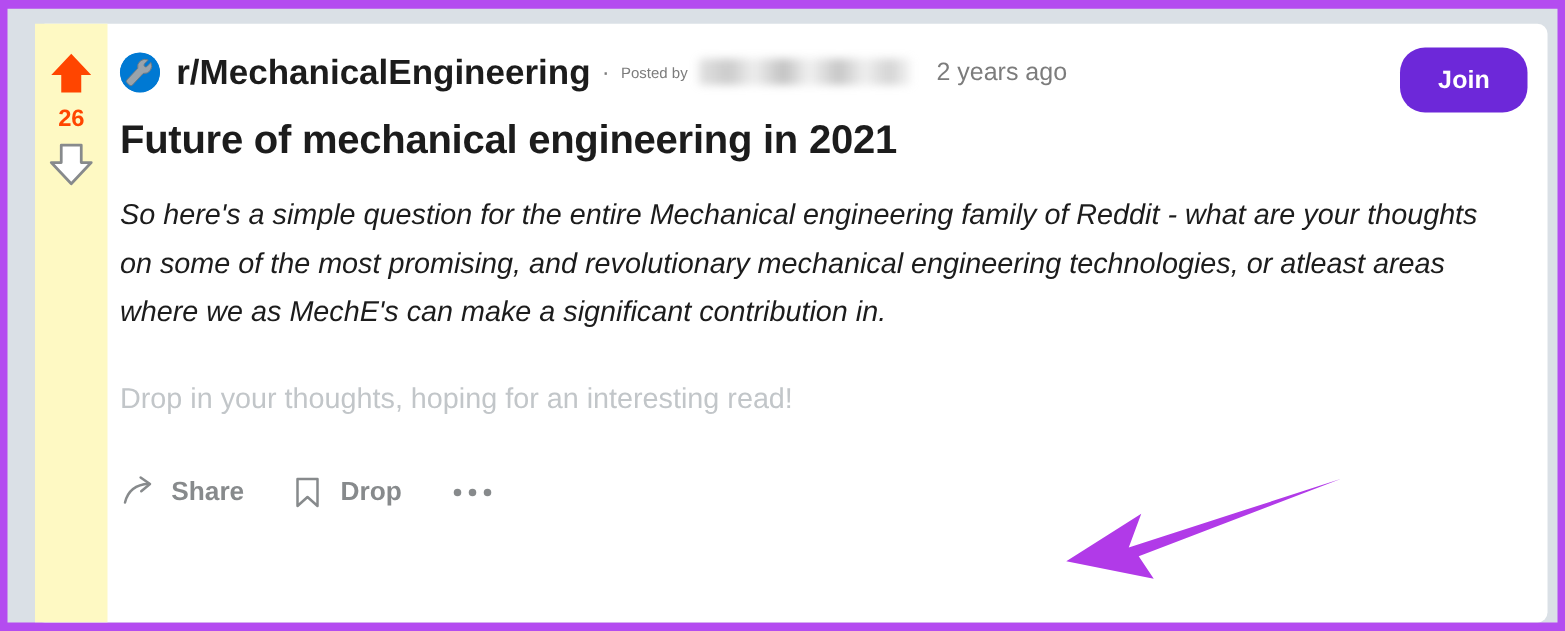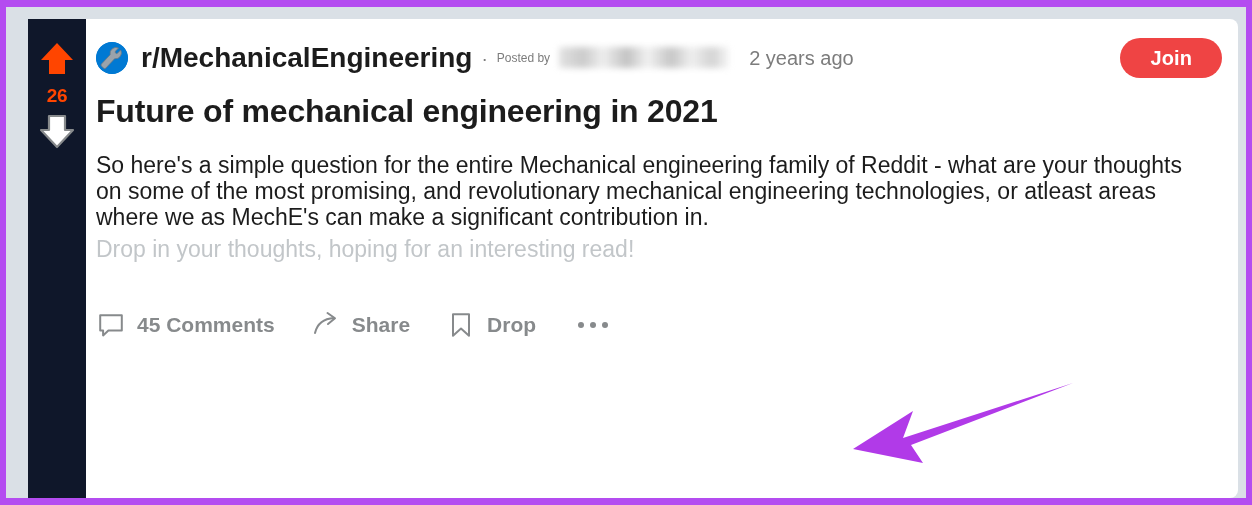--- a/index.html
+++ b/index.html
@@ -41,21 +41,21 @@
   }
 
   
   .vote-col {
     width: 58px;
     flex: 0 0 58px;
     padding-top: 20px;
     display: flex;
     flex-direction: column;
     align-items: center;
-    background: #0f172a;
+    background: #fef9c3;
   }
   .vote-arrow { display: block; line-height: 0; cursor: pointer; }
   .vote-score {
     font-size: 19px;
     font-weight: 700;
     color: #ff4500;
     margin: 6px 0 4px 0;
     font-family: "Liberation Sans", sans-serif;
     letter-spacing: -0.2px;
   }
@@ -127,25 +127,25 @@
     margin-left: 20px;
     font-size: 20px;
     color: #7c7c7c;
     white-space: nowrap;
   }
 
   .join-btn {
     position: absolute;
     right: 2px;
     top: 1px;
-    background: #ef4444;
+    background: #6d28d9;
     color: #ffffff;
     border: none;
     border-radius: 20px;
-    height: 40px;
+    height: 52px;
     padding: 0 30px;
     font-size: 20px;
     font-weight: 700;
     font-family: "Liberation Sans", sans-serif;
     cursor: pointer;
     letter-spacing: 0.1px;
     text-align: center;
   }
 
   
@@ -155,25 +155,27 @@
     font-weight: 700;
     color: #1c1c1c;
     line-height: 1.16;
     letter-spacing: -0.2px;
   }
 
   
   .post-body {
     margin-top: 22px;
     font-size: 23px;
-    line-height: 26px;
+    line-height: 39px;
     color: #1c1c1c;
     max-width: 1105px;
+    font-style: italic;
   }
   .post-body-faded {
+    margin-top: 30px;
     font-size: 23px;
     line-height: 39px;
     color: #c2c6c9;
     max-width: 1105px;
   }
 
   
   .action-bar {
     display: flex;
     align-items: center;
@@ -269,28 +271,20 @@
         <button class="join-btn">Join</button>
       </div>
 
       <h1 class="post-title">Future of mechanical engineering in 2021</h1>
 
       <p class="post-body">So here's a simple question for the entire Mechanical engineering family of Reddit - what are your thoughts on some of the most promising, and revolutionary mechanical engineering technologies, or atleast areas where we as MechE's can make a significant contribution in.</p>
       <p class="post-body-faded">Drop in your thoughts, hoping for an interesting read!</p>
 
       <div class="action-bar">
 
-        <div class="action-item">
-          <span class="action-icon">
-            <svg width="28" height="28" viewBox="0 0 28 28" aria-hidden="true">
-              <path d="M3.2 4.2 h21.6 v15.2 h-13.4 l-5.3 5.0 v-5.0 h-2.9 Z" fill="none" stroke="#878a8c" stroke-width="2" stroke-linejoin="round"></path>
-            </svg>
-          </span>
-          <span class="action-label">45 Comments</span>
-        </div>
 
         <div class="action-item">
           <span class="action-icon">
             <svg width="28" height="28" viewBox="0 0 28 28" aria-hidden="true">
               <path d="M3 22 C5.5 11.5 13 7.5 22 7.0" fill="none" stroke="#878a8c" stroke-width="2" stroke-linecap="round"></path>
               <path d="M15.5 2.0 L23 7.2 L16.0 13.0" fill="none" stroke="#878a8c" stroke-width="2" stroke-linecap="round" stroke-linejoin="round"></path>
             </svg>
           </span>
           <span class="action-label">Share</span>
         </div>

